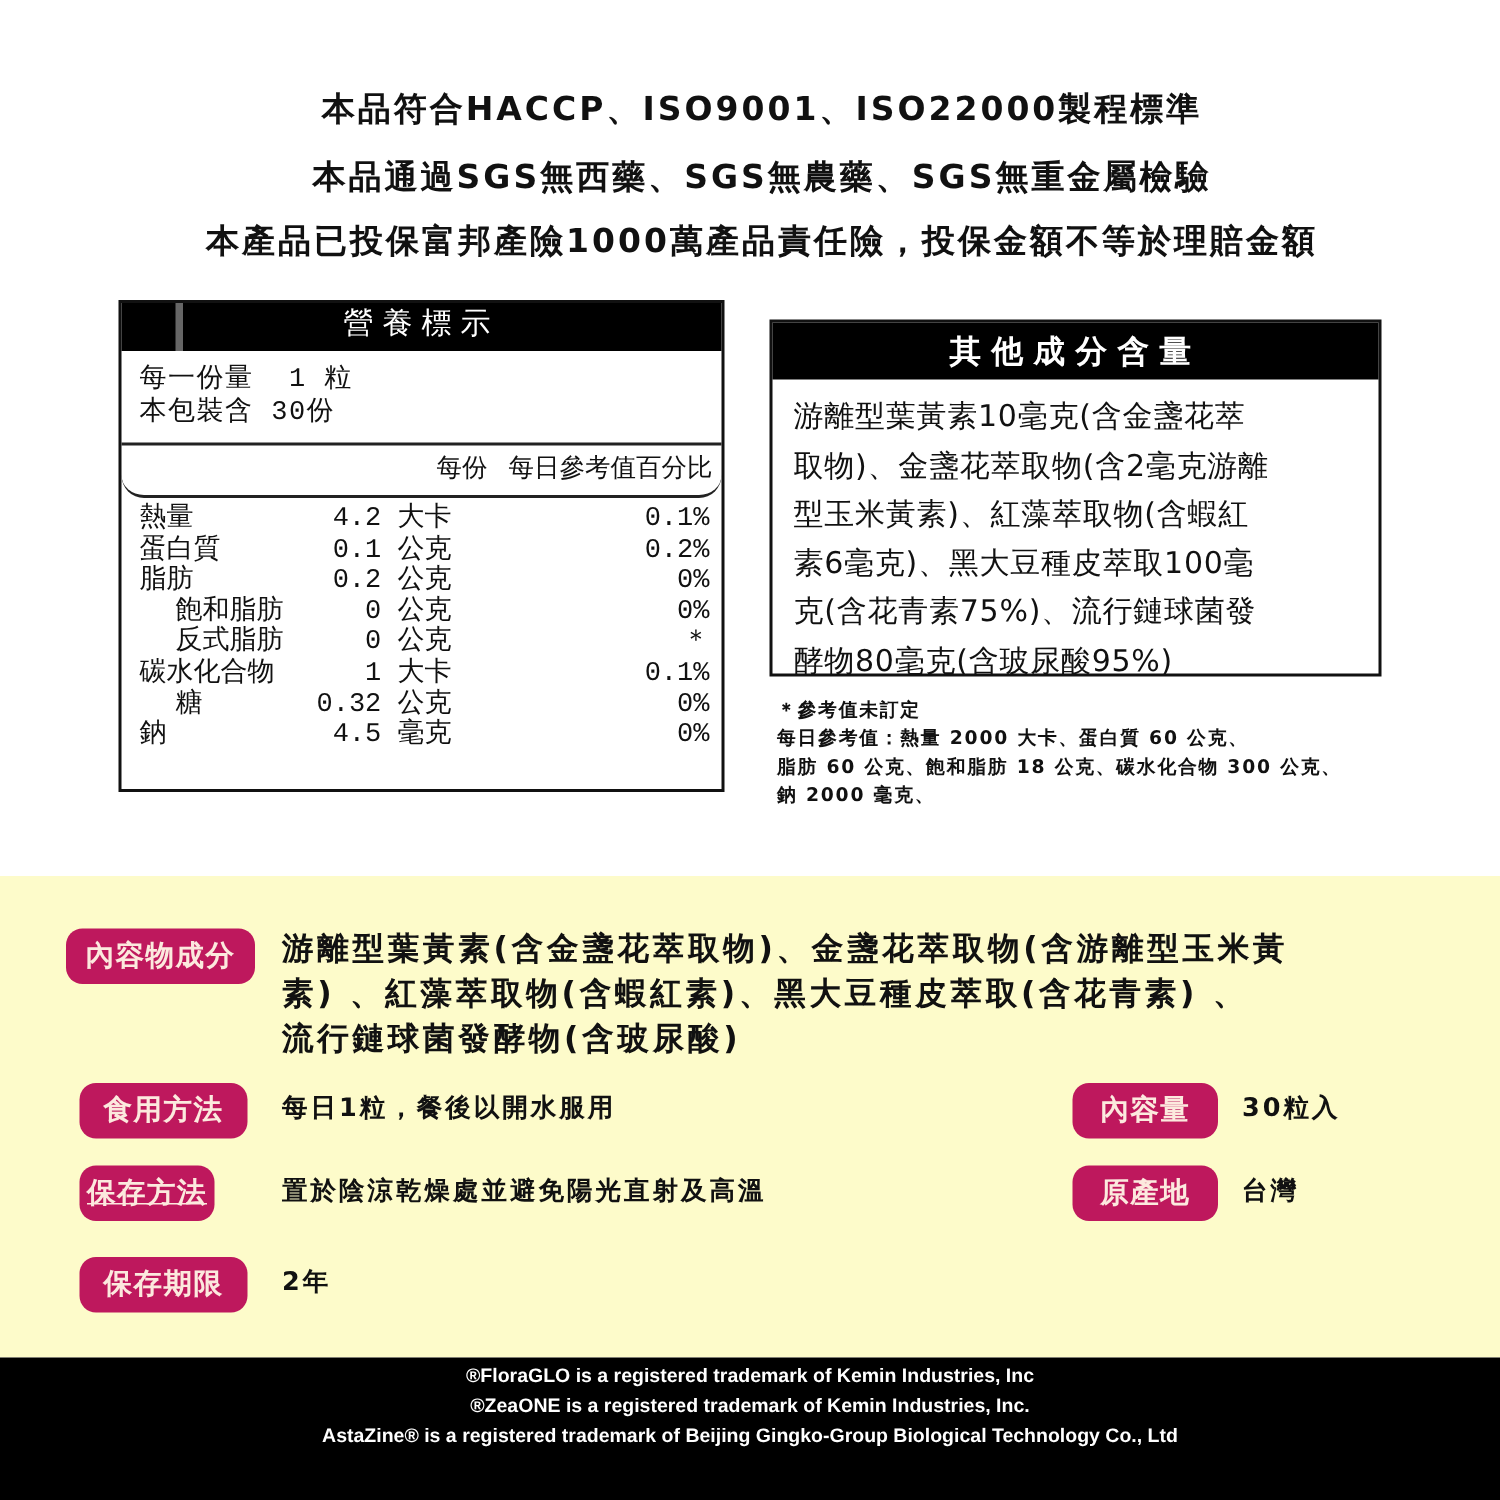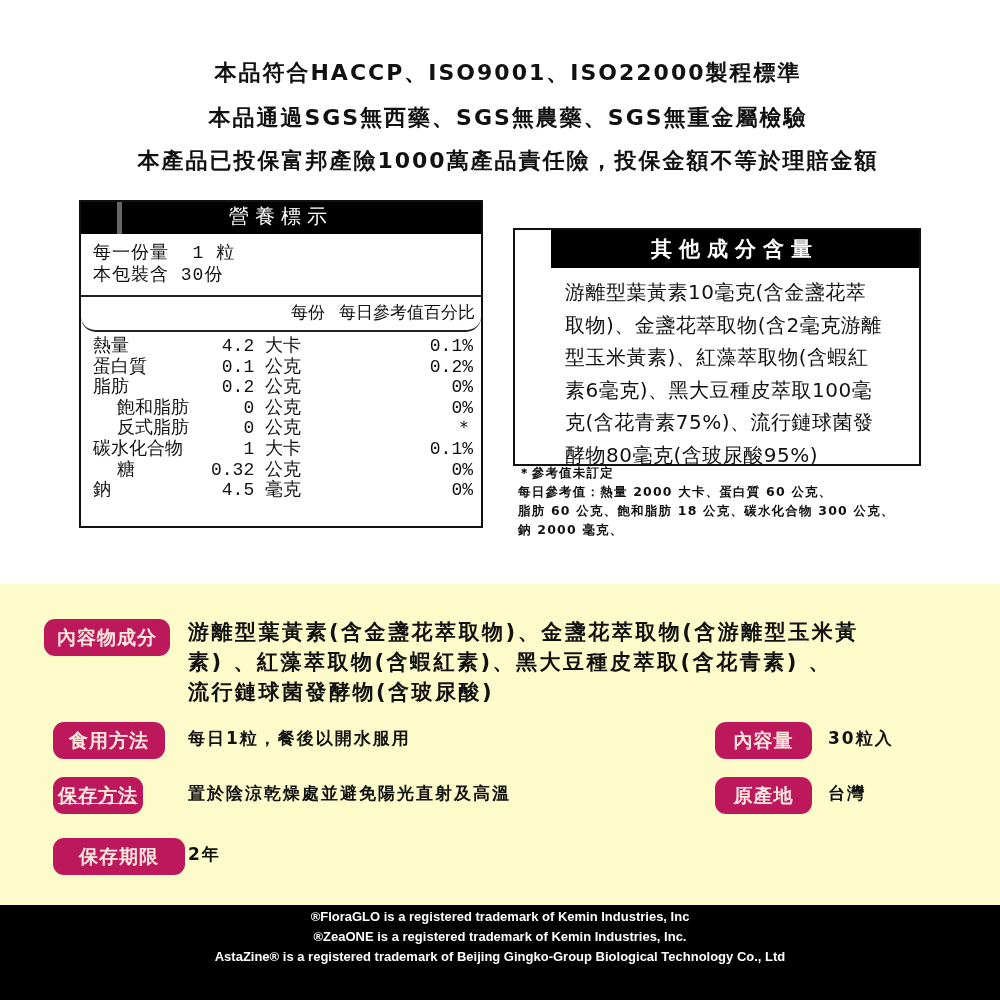--- a/index.html
+++ b/index.html
@@ -19,21 +19,21 @@
   .nutri .colhdr { height: 35px; border-bottom: 2px solid #222; font-size: 17px; line-height: 33px; text-align: right; padding-right: 6px; border-radius: 15px; }
   .nutri .colhdr span + span { margin-left: 14px; }
   .nutri .rows { padding: 4px 0 0 0; }
   .nrow { position: relative; height: 20.6px; font-size: 18px; line-height: 20px; }
   .nrow .nm { position: absolute; left: 12px; }
   .nrow .nm.ind { left: 36px; }
   .nrow .am { position: absolute; right: 180px; }
   .nrow .pc { position: absolute; right: 8px; }
 
   
-  .other { position: absolute; left: 513px; top: 228px; width: 408px; height: 238px; border: 2px solid #111; background: #fff; padding-left: 36px; }
+  .other { position: absolute; left: 513px; top: 213px; width: 408px; height: 238px; border: 2px solid #111; background: #fff; }
   .other .hdr { height: 38px; background: #000; color: #fff; text-align: center; font-size: 21px; line-height: 38px; letter-spacing: 7px; font-weight: bold; }
   .other .body { padding: 8px 10px 0 14px; font-size: 20px; line-height: 32.5px; letter-spacing: 0.5px; }
 
   .refnote { position: absolute; left: 518px; top: 463px; font-size: 12.5px; line-height: 19px; font-weight: bold; letter-spacing: 1.2px; }
 
   
   .yellow { position: absolute; left: 0; top: 584px; width: 1000px; height: 321px; background: #FDFBCA; }
   .pill { position: absolute; height: 37px; background: #be185d; color: #FCE9DE; border-radius: 11px; font-size: 19px; line-height: 37px; text-align: center; font-weight: bold; letter-spacing: 1px; }
   .ytext { position: absolute; font-size: 17px; font-weight: bold; color: #111; letter-spacing: 2px; }
   .ingr { position: absolute; left: 188px; top: 617px; width: 770px; font-size: 21px; font-weight: bold; line-height: 30px; letter-spacing: 2.5px; }
@@ -130,21 +130,21 @@
   <div>素) 、紅藻萃取物(含蝦紅素)、黑大豆種皮萃取(含花青素) 、</div>
   <div>流行鏈球菌發酵物(含玻尿酸)</div>
 </div>
 
 <div class="pill" style="left:53px; top:722px; width:112px;">食用方法</div>
 <div class="ytext" style="left:188px; top:727px;">每日1粒，餐後以開水服用</div>
 
 <div class="pill" style="left:53px; top:777px; width:90px;text-decoration:underline;">保存方法</div>
 <div class="ytext" style="left:188px; top:782px;">置於陰涼乾燥處並避免陽光直射及高溫</div>
 
-<div class="pill" style="left:53px; top:838px; width:132px;">保存期限</div>
+<div class="pill" style="left:53px; top:838px; width:112px;">保存期限</div>
 <div class="ytext" style="left:188px; top:843px;">2年</div>
 
 <div class="pill" style="left:715px; top:722px; width:97px;">內容量</div>
 <div class="ytext" style="left:828px; top:727px;">30粒入</div>
 
 <div class="pill" style="left:715px; top:777px; width:97px;">原產地</div>
 <div class="ytext" style="left:828px; top:782px;">台灣</div>
 
 <div class="footer">
   <div>®FloraGLO is a registered trademark of Kemin Industries, Inc</div>

